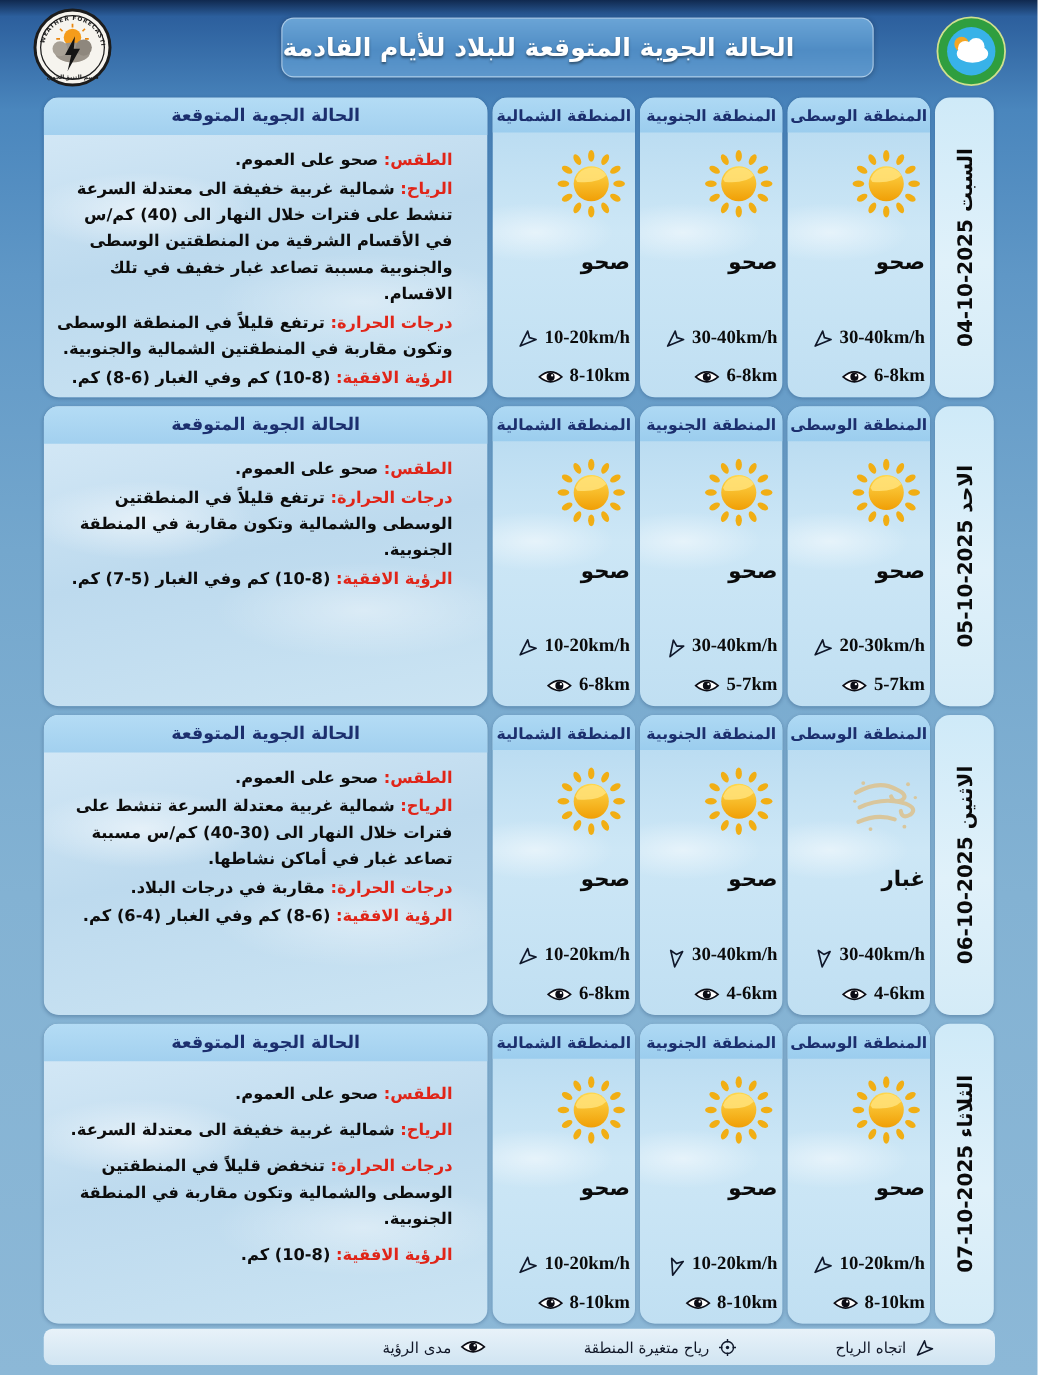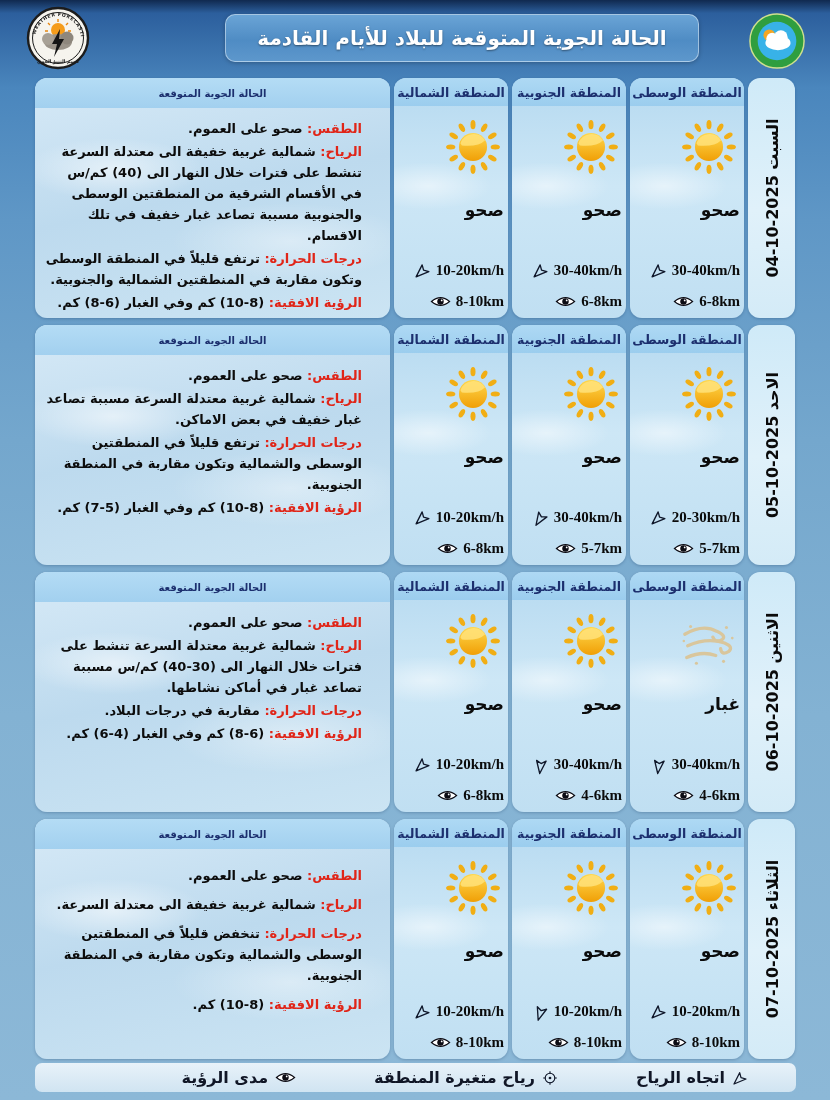--- a/index.html
+++ b/index.html
@@ -9,39 +9,39 @@
     background:linear-gradient(180deg,#10294f 0%,#2c5f9d 1.2%,#4a86bd 8%,#5f97c6 20%,#74a7cd 40%,#83b2d3 65%,#8cb8d7 100%);
     position:relative;
   }
   .page{position:absolute;inset:0;}
   
   .header{position:relative;height:72px;}
   .title-bar{
     position:absolute;left:225px;top:14px;width:472px;height:46px;
     background:linear-gradient(180deg,#6aa4d6 0%,#4f8cc4 55%,#5d97cc 100%);
     border:1px solid rgba(255,255,255,.45);border-radius:10px;
-    display:flex;align-items:center;justify-content:center;
+    display:flex;align-items:center;justify-content:flex-start;
     box-shadow:0 1px 4px rgba(0,0,0,.25);
   }
   .title-bar .t{color:#fff;font-weight:bold;font-size:20px;text-shadow:0 1px 2px rgba(0,0,0,.45);}
   .logo{position:absolute;}
   .logo.left{left:26px;top:6px;}
   .logo.right{right:24px;top:12px;}
   
   .rows{position:absolute;top:78px;left:35px;right:34px;}
   .day-row{display:flex;gap:4px;height:240px;margin-bottom:7px;}
   .panel{border-radius:12px;overflow:hidden;box-shadow:0 1px 3px rgba(10,40,80,.25);}
   
   .desc{width:355px;flex:none;display:flex;flex-direction:column;
     background:
       radial-gradient(130px 45px at 22% 38%,rgba(255,255,255,.55),transparent 70%),
       radial-gradient(170px 55px at 72% 68%,rgba(255,255,255,.40),transparent 70%),
       linear-gradient(168deg,#d7eaf7 0%,#bddaee 48%,#cbe4f3 100%);}
   .desc-head{height:30px;flex:none;background:linear-gradient(180deg,#b4dcf5,#a2d0ef);
-    color:#1c2f6e;font-weight:bold;font-size:10px;display:flex;align-items:center;justify-content:center;}
+    color:#1c2f6e;font-weight:bold;font-size:14px;display:flex;align-items:center;justify-content:center;}
   .desc-body{flex:1;direction:rtl;text-align:right;padding:8px 28px 6px 10px;color:#0c0c0c;
     font-weight:bold;font-size:13px;line-height:1.62;}
   .desc-body p{margin:2px 0;}
   .day-row.spread .desc-body p{margin:8px 0;}
   .red{color:#e02518;}
   
   .card{width:114px;flex:none;display:flex;flex-direction:column;
     background:
       radial-gradient(90px 34px at 30% 45%,rgba(255,255,255,.5),transparent 70%),
       linear-gradient(180deg,#b5d9f0 0%,#cde7f6 45%,#c0dff2 100%);}
@@ -59,21 +59,21 @@
   
   .date-strip{width:47px;flex:none;position:relative;
     background:linear-gradient(180deg,#cfeaf8 0%,#e0f1fa 55%,#d4ebf7 100%);}
   .date-text{position:absolute;top:50%;left:50%;transform:translate(-50%,-50%) rotate(-90deg);
     white-space:nowrap;direction:rtl;font-weight:bold;font-size:16px;color:#0a0a0a;
     font-family:"DejaVu Sans","Liberation Serif",sans-serif;}
   
   .legend{position:absolute;left:35px;right:34px;top:1063px;height:29px;border-radius:7px;
     background:linear-gradient(180deg,rgba(240,247,252,.92),rgba(214,232,244,.92));
     display:flex;direction:rtl;align-items:center;gap:78px;padding-right:48px;box-sizing:border-box;}
-  .legend-item{display:flex;align-items:center;gap:7px;color:#101626;font-weight:bold;font-size:16px;text-align:center;}
+  .legend-item{display:flex;align-items:center;gap:7px;color:#101626;font-weight:normal;font-size:12px;text-align:center;}
   .legend-item svg{display:block;}
   .hidden-defs{position:absolute;width:0;height:0;overflow:hidden;}
 </style>
 </head>
 <body>
 
 <svg class="hidden-defs" aria-hidden="true">
   <defs>
     <linearGradient id="g-sun" x1="0" y1="0" x2="0" y2="1">
       <stop offset="0" stop-color="#ffd84d"></stop>
@@ -264,21 +264,20 @@
       <div class="date-strip panel">
         <div class="date-text">السبت 2025-10-04</div>
       </div>
     </div>
 
     <div class="day-row">
       <div class="desc panel">
         <div class="desc-head">الحالة الجوية المتوقعة</div>
         <div class="desc-body">
           <p><span class="red">الطقس:</span> <span>صحو على العموم.</span></p>
-          <p><span class="red">الرياح:</span> <span>شمالية غربية معتدلة السرعة مسببة تصاعد غبار خفيف في بعض الاماكن.</span></p>
           <p><span class="red">درجات الحرارة:</span> <span>ترتفع قليلاً في المنطقتين الوسطى والشمالية وتكون مقاربة في المنطقة الجنوبية.</span></p>
           <p><span class="red">الرؤية الافقية:</span> <span>(8-10) كم وفي الغبار (5-7) كم.</span></p>
         </div>
       </div>
       <div class="card panel">
         <div class="card-head">المنطقة الشمالية</div>
         <div class="card-body">
           <div class="wicon">
             <svg>
                 <use href="#sym-sun"></use>

